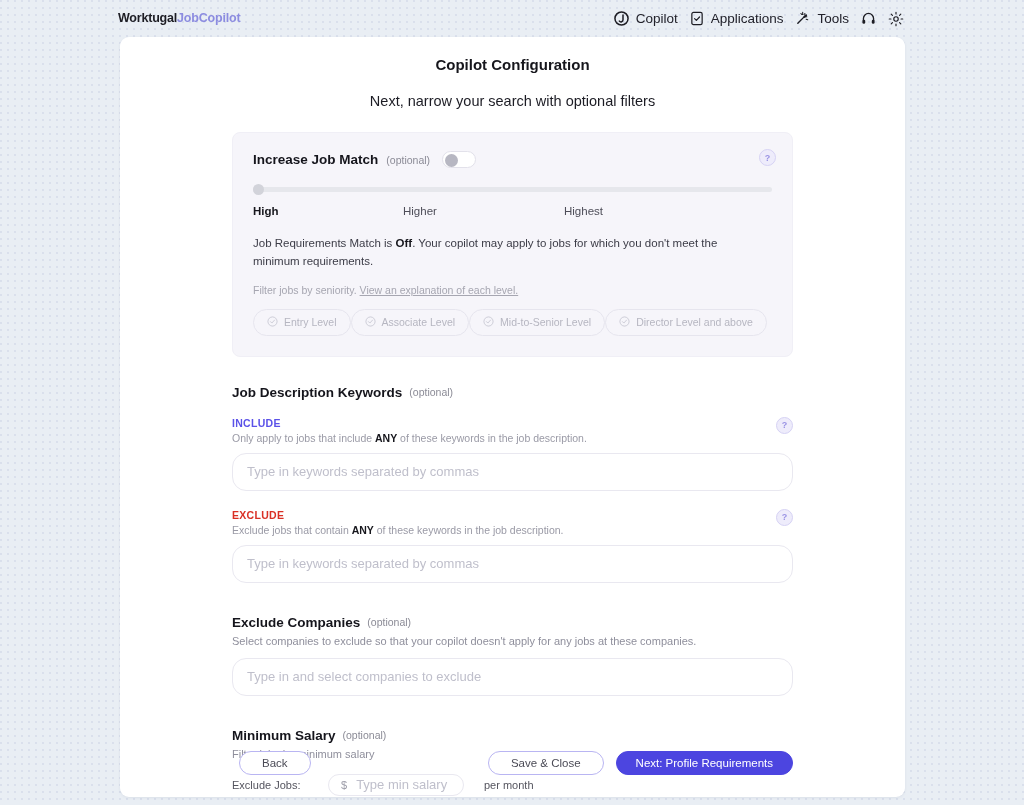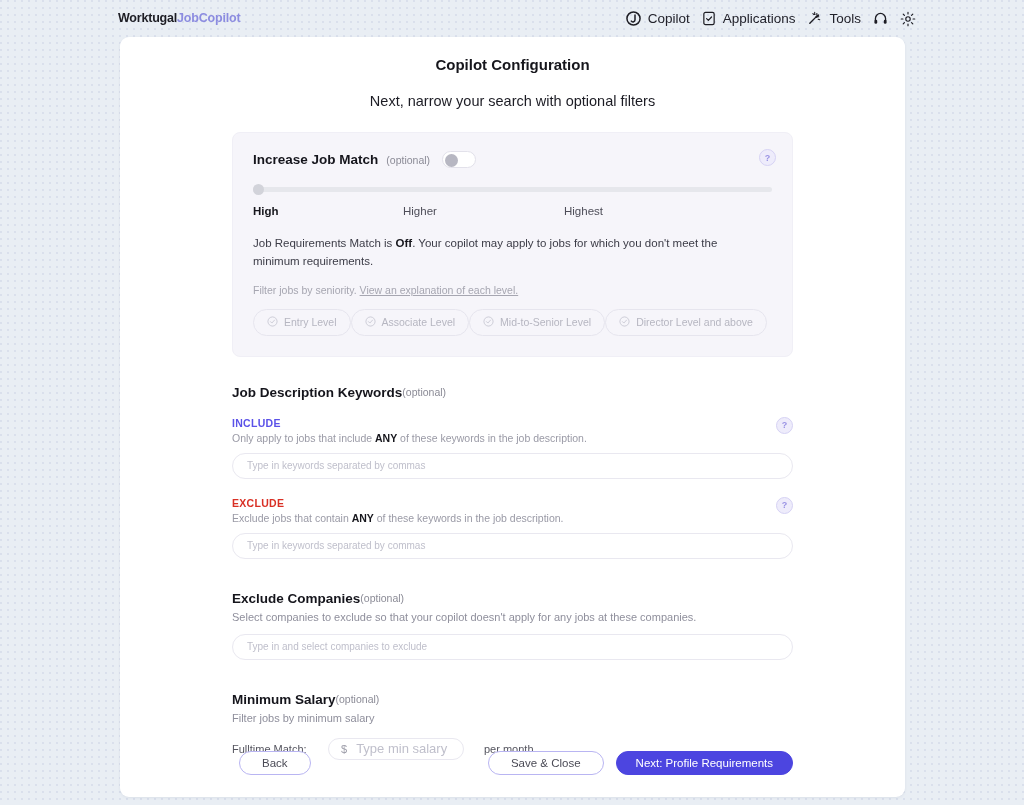--- a/index.html
+++ b/index.html
@@ -17,21 +17,21 @@
 
   
   .topbar {
     position: absolute; top: 0; left: 0; width: 1024px; height: 37px;
     display: flex; align-items: center; padding-left: 20px;
   }
   .logo { position: absolute; left: 118px; top: 11px; font-size: 12.5px; font-weight: 700; letter-spacing: -0.2px; }
   .logo .brand { color: #1d1d24; }
   .logo .sub { color: #8c8ce0; font-weight: 600; }
 
-  .nav { position: absolute; right: 108px; top: 0; height: 37px; display: flex; align-items: center; gap: 12px; }
+  .nav { position: absolute; right: 120px; top: 0; height: 37px; display: flex; align-items: center; gap: 12px; }
   .navitem { display: flex; align-items: center; gap: 7px; font-size: 13.5px; color: #22222b; cursor: pointer; }
   .navitem svg { display: block; }
   .navicon { display: flex; align-items: center; justify-content: center; cursor: pointer; }
 
   
   .card {
     position: absolute; left: 120px; top: 37px; width: 785px; height: 760px;
     background: #ffffff; border-radius: 9px;
     box-shadow: 0 1px 3px rgba(40,50,90,0.07);
   }
@@ -87,32 +87,32 @@
   .chip {
     display: flex; align-items: center; gap: 6px;
     border: 1px solid #e6e5ee; border-radius: 16px;
     padding: 6px 13px; font-size: 10.5px; color: #b6b6c1; background: transparent;
     cursor: pointer;
   }
   .chip svg { flex: none; }
 
   
   .section { margin-top: 28px; position: relative; }
-  .sec-head { display: flex; align-items: center; gap: 0; }
+  .sec-head { display: flex; align-items: center; gap: 7px; }
   .label-include { font-size: 10.5px; font-weight: 700; color: #5b52e8; letter-spacing: 0.3px; }
   .label-exclude { font-size: 10.5px; font-weight: 700; color: #d93025; letter-spacing: 0.3px; }
   .hint { font-size: 10.5px; color: #9a9aa6; margin-top: 3px; }
   .hint b { color: #16161c; font-weight: 700; }
   .sec-sub { font-size: 11px; color: #8f8f9c; margin-top: 5px; }
 
   .field {
     margin-top: 9px; width: 100%; height: 24px;
     border: 1px solid #e9e8f0; border-radius: 14px;
-    background: #fff; padding: 12px 14px;
-    font-size: 10px; color: #b9b9c6;
+    background: #fff; padding: 18px 14px;
+    font-size: 13px; color: #b9b9c6;
     font-family: "Liberation Sans", sans-serif;
     outline: none;
   }
   .field::placeholder { color: #bfbfcb; }
 
   .salary-row { display: flex; align-items: center; gap: 0; margin-top: 14px; }
   .salary-label { font-size: 11px; color: #55555f; width: 96px; }
   .salary-box {
     display: flex; align-items: center; width: 136px; height: 22px;
     border: 1px solid #e9e8f0; border-radius: 13px; background: #fff;
@@ -301,21 +301,21 @@
     </div>
 
     <div class="section" style="margin-top:32px;">
       <div class="sec-head">
         <h3 class="sec">Minimum Salary</h3>
         <span class="optional">(optional)</span>
       </div>
       <div class="sec-sub">Filter jobs by minimum salary</div>
 
       <div class="salary-row">
-        <div class="salary-label">Fulltime Match:</div>
+        <div class="salary-label">Exclude Jobs:</div>
         <div class="salary-box">
           <span class="cur">$</span>
           <input placeholder="Type min salary" style="">
         </div>
         <div class="per">per month</div>
       </div>
     </div>
 
   </div>
 

